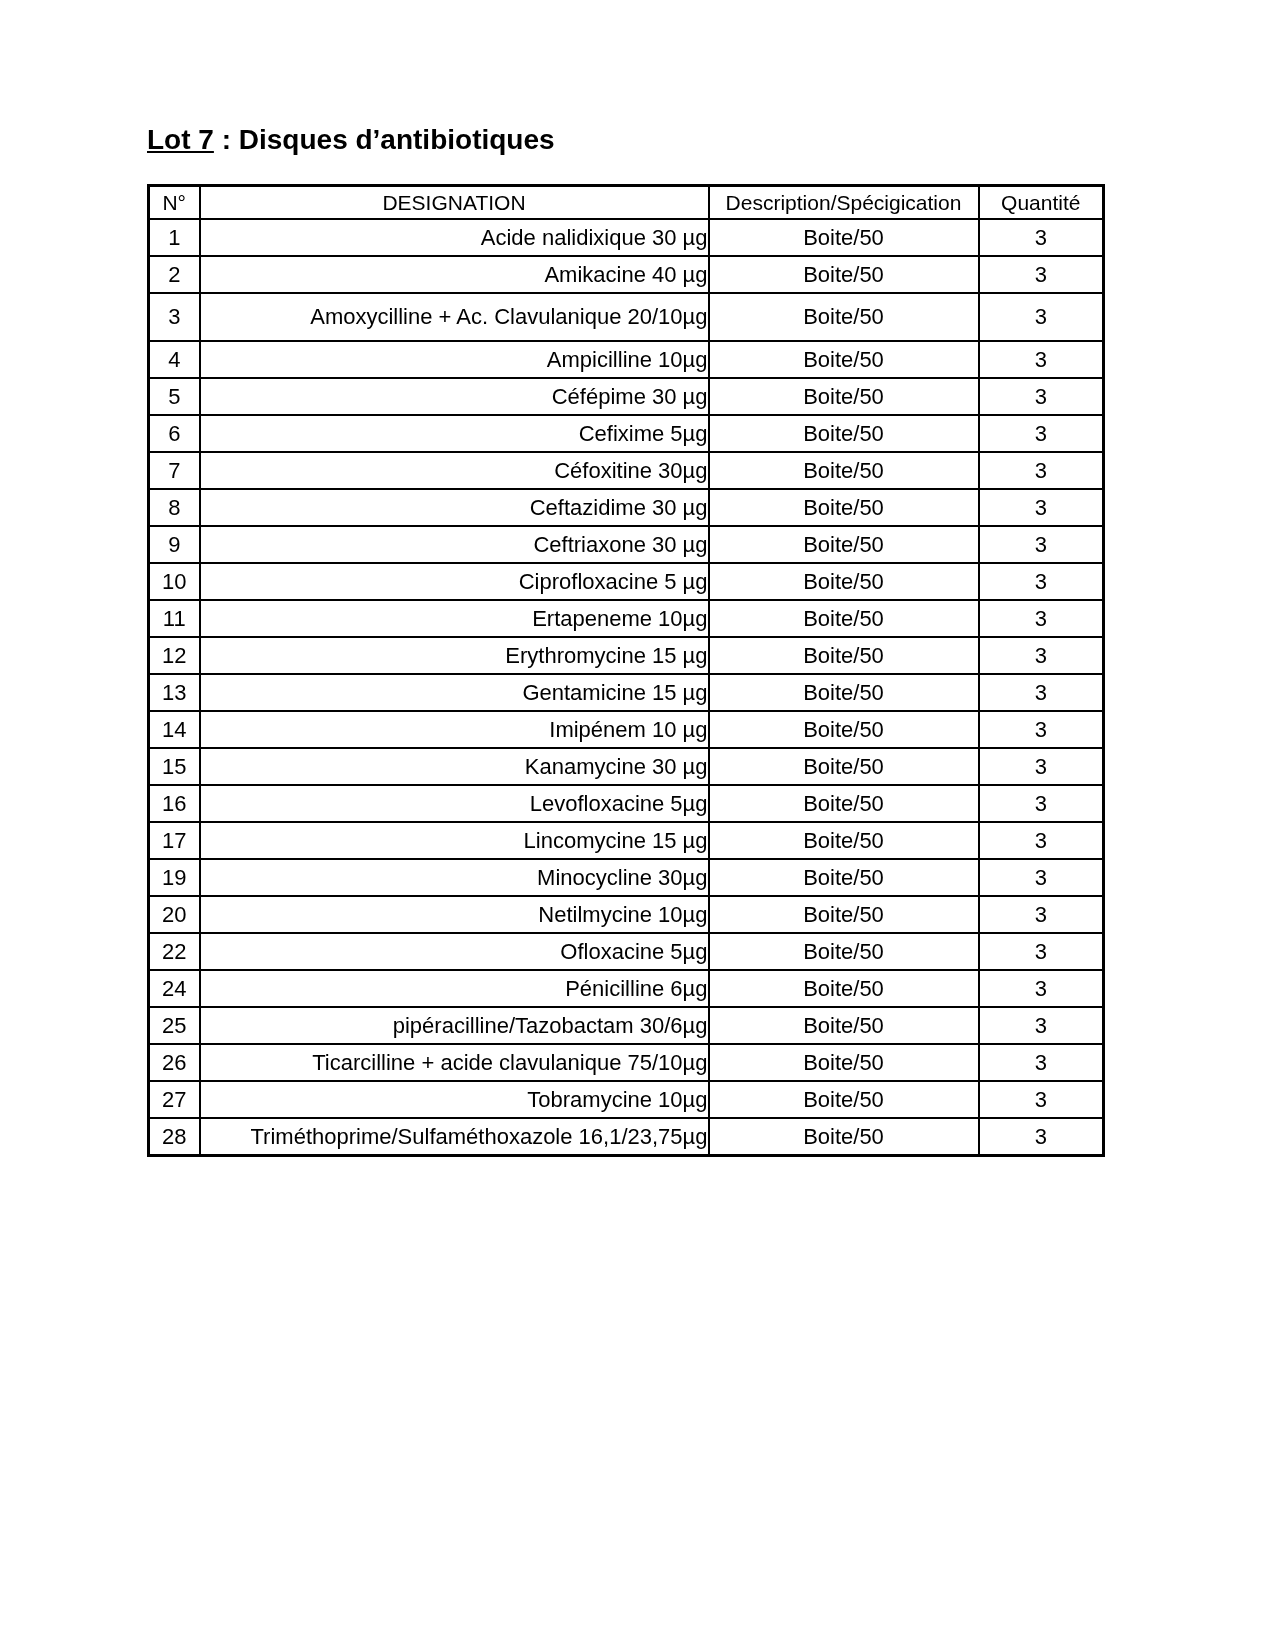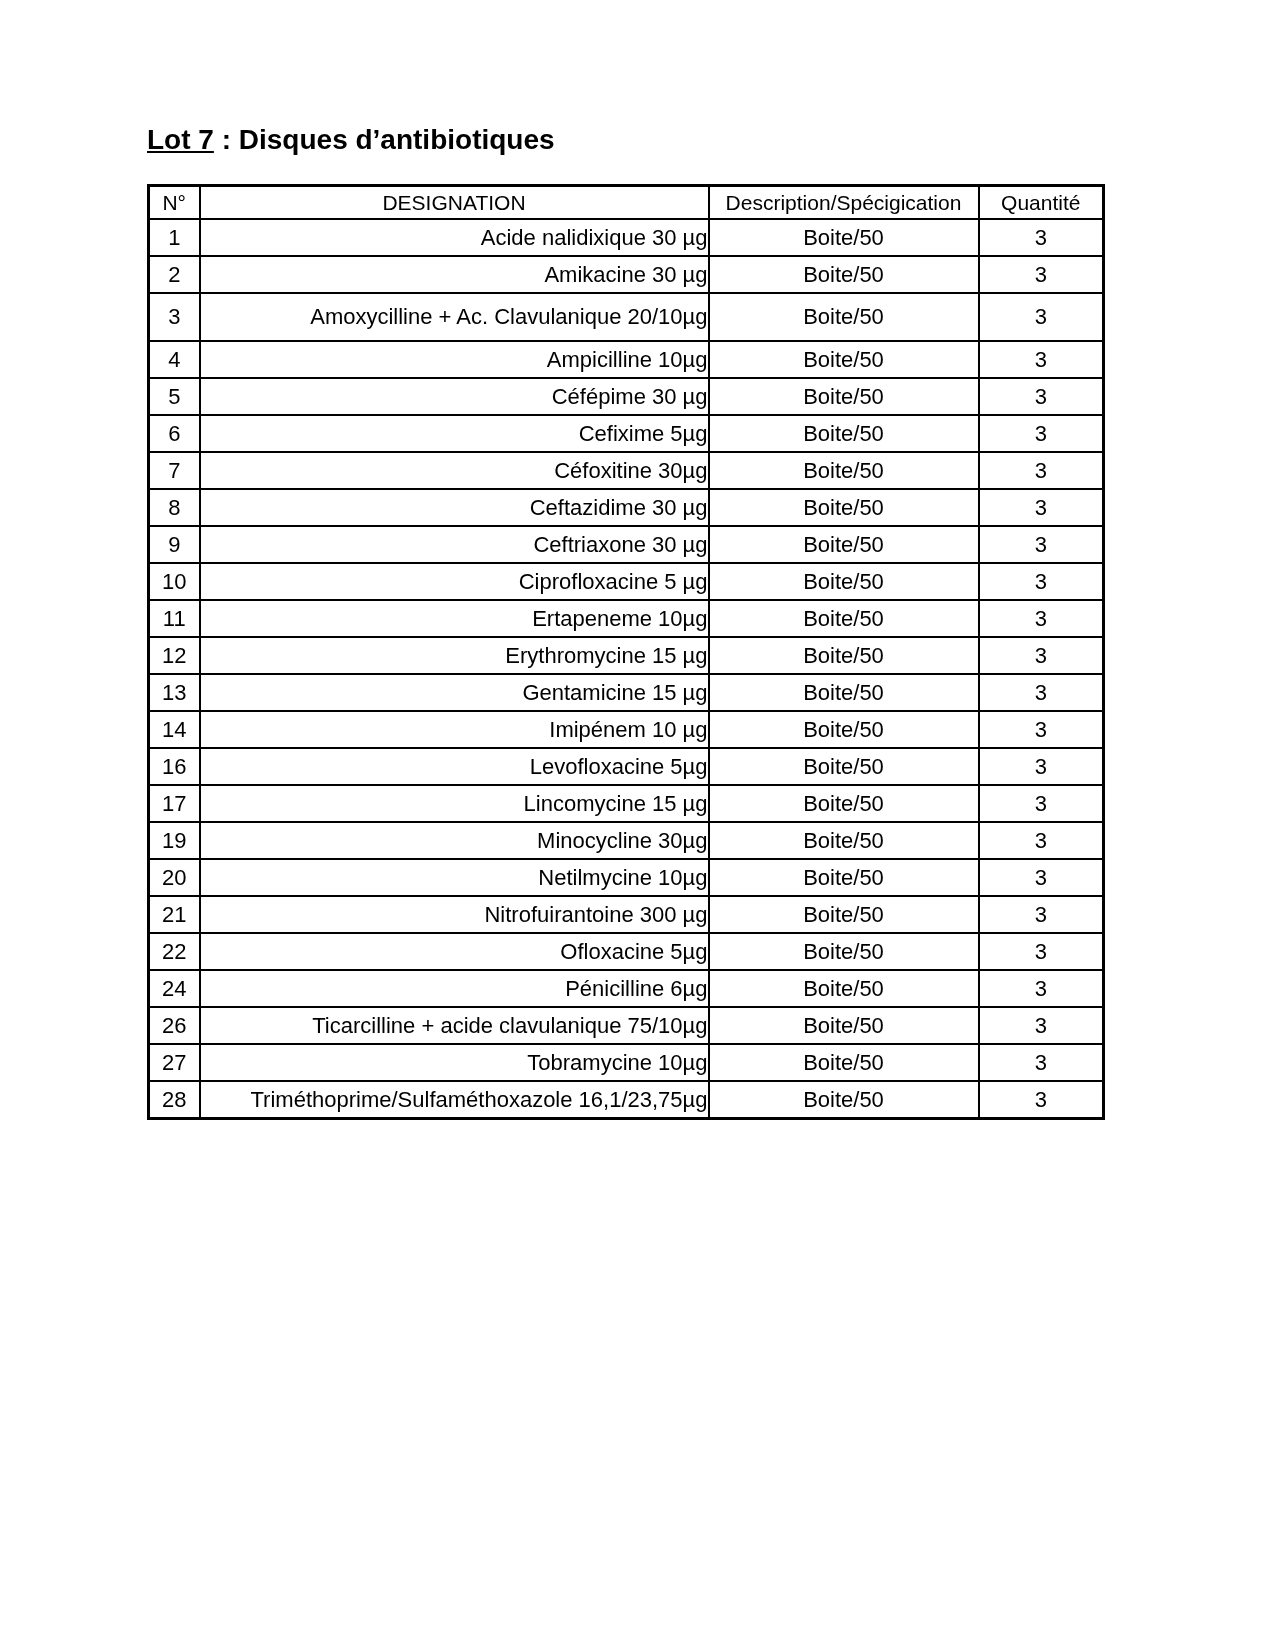--- a/index.html
+++ b/index.html
@@ -78,21 +78,21 @@
     </thead>
     <tbody id="table-rows">
         <tr>
           <td class="cell-number">1</td>
           <td class="cell-designation">Acide nalidixique 30 µg</td>
           <td class="cell-description">Boite/50</td>
           <td class="cell-quantity">3</td>
         </tr>
         <tr>
           <td class="cell-number">2</td>
-          <td class="cell-designation">Amikacine 30 µg</td>
+          <td class="cell-designation">Amikacine 40 µg</td>
           <td class="cell-description">Boite/50</td>
           <td class="cell-quantity">3</td>
         </tr>
         <tr>
           <td class="cell-number">3</td>
           <td class="cell-designation">Amoxycilline + Ac. Clavulanique 20/10µg</td>
           <td class="cell-description">Boite/50</td>
           <td class="cell-quantity">3</td>
         </tr>
         <tr>
@@ -155,20 +155,26 @@
           <td class="cell-description">Boite/50</td>
           <td class="cell-quantity">3</td>
         </tr>
         <tr>
           <td class="cell-number">14</td>
           <td class="cell-designation">Imipénem 10 µg</td>
           <td class="cell-description">Boite/50</td>
           <td class="cell-quantity">3</td>
         </tr>
         <tr>
+          <td class="cell-number">15</td>
+          <td class="cell-designation">Kanamycine 30 µg</td>
+          <td class="cell-description">Boite/50</td>
+          <td class="cell-quantity">3</td>
+        </tr>
+        <tr>
           <td class="cell-number">16</td>
           <td class="cell-designation">Levofloxacine 5µg</td>
           <td class="cell-description">Boite/50</td>
           <td class="cell-quantity">3</td>
         </tr>
         <tr>
           <td class="cell-number">17</td>
           <td class="cell-designation">Lincomycine 15 µg</td>
           <td class="cell-description">Boite/50</td>
           <td class="cell-quantity">3</td>
@@ -179,38 +185,38 @@
           <td class="cell-description">Boite/50</td>
           <td class="cell-quantity">3</td>
         </tr>
         <tr>
           <td class="cell-number">20</td>
           <td class="cell-designation">Netilmycine 10µg</td>
           <td class="cell-description">Boite/50</td>
           <td class="cell-quantity">3</td>
         </tr>
         <tr>
-          <td class="cell-number">21</td>
-          <td class="cell-designation">Nitrofuirantoine 300 µg</td>
-          <td class="cell-description">Boite/50</td>
-          <td class="cell-quantity">3</td>
-        </tr>
-        <tr>
           <td class="cell-number">22</td>
           <td class="cell-designation">Ofloxacine 5µg</td>
           <td class="cell-description">Boite/50</td>
           <td class="cell-quantity">3</td>
         </tr>
         <tr>
           <td class="cell-number">24</td>
           <td class="cell-designation">Pénicilline 6µg</td>
           <td class="cell-description">Boite/50</td>
           <td class="cell-quantity">3</td>
         </tr>
         <tr>
+          <td class="cell-number">25</td>
+          <td class="cell-designation">pipéracilline/Tazobactam 30/6µg</td>
+          <td class="cell-description">Boite/50</td>
+          <td class="cell-quantity">3</td>
+        </tr>
+        <tr>
           <td class="cell-number">26</td>
           <td class="cell-designation">Ticarcilline + acide clavulanique 75/10µg</td>
           <td class="cell-description">Boite/50</td>
           <td class="cell-quantity">3</td>
         </tr>
         <tr>
           <td class="cell-number">27</td>
           <td class="cell-designation">Tobramycine 10µg</td>
           <td class="cell-description">Boite/50</td>
           <td class="cell-quantity">3</td>

